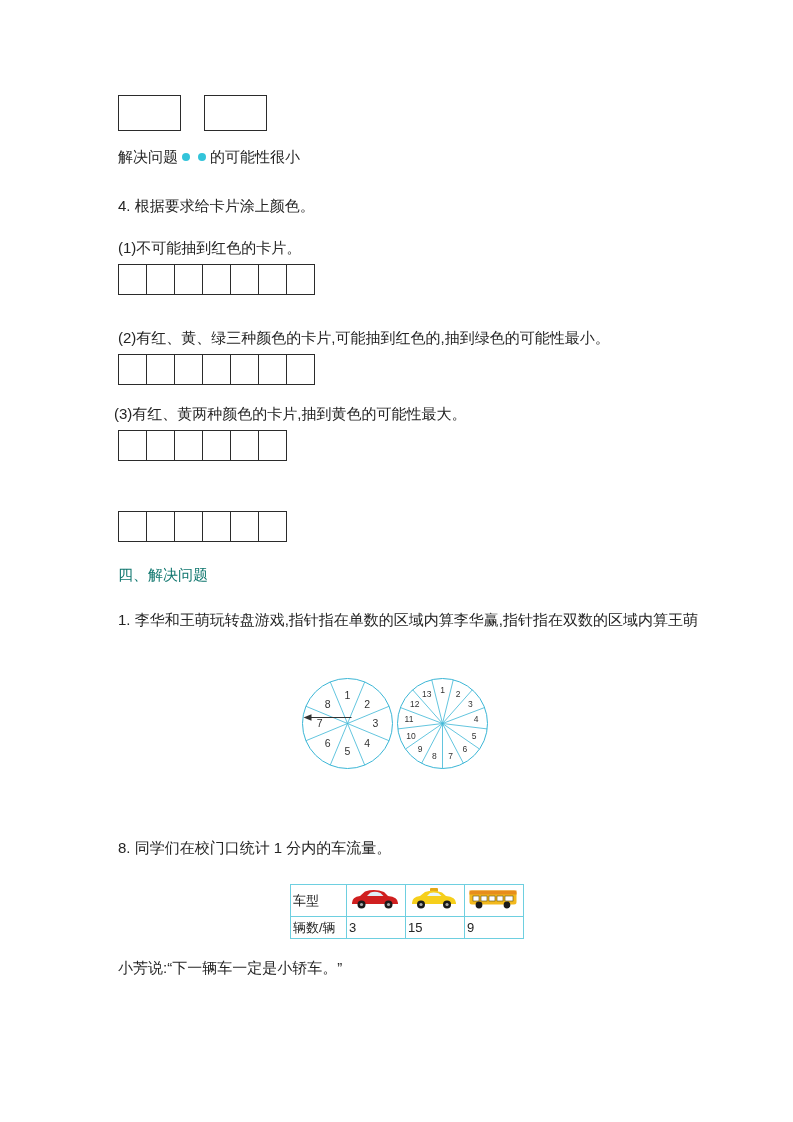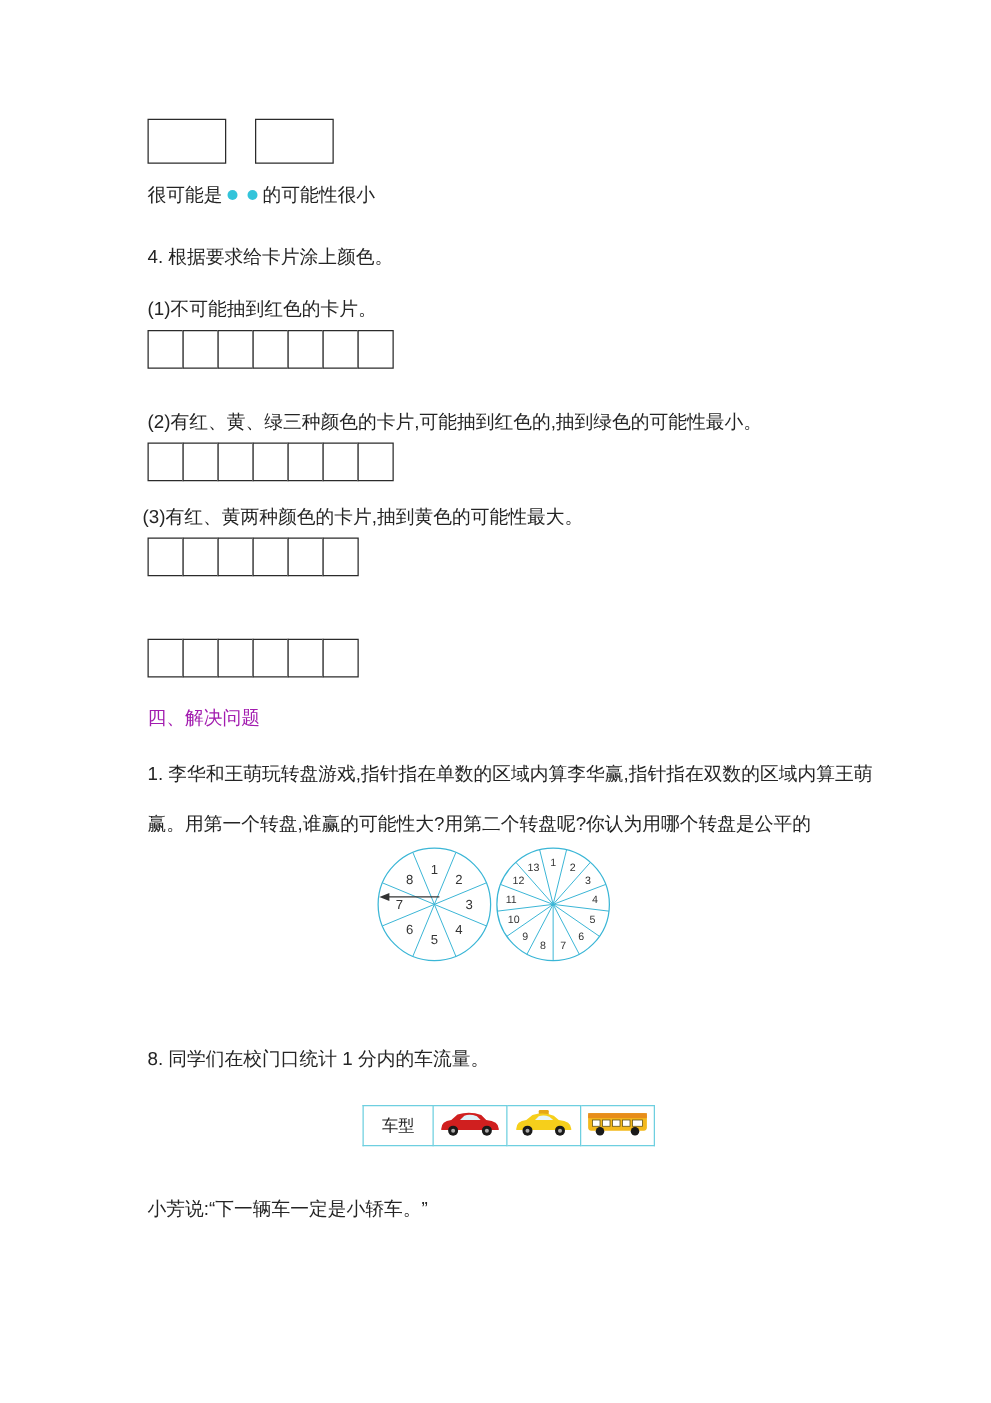--- a/index.html
+++ b/index.html
@@ -20,39 +20,39 @@
     width:29px; height:31px; border:1px solid #2b2b2b; background:#fff; margin-left:-1px;
   }
   .card-cell:first-child { margin-left:0; }
   .dot {
     display:inline-block; width:8px; height:8px; border-radius:50%;
     vertical-align:middle; margin:0 4px 2px 4px; background:#33c4da;
   }
   .section-title { font-size:15px; }
   table.traffic-table { border-collapse:collapse; table-layout:fixed; background:#fff; }
   table.traffic-table td {
-    border:1px solid #6ecfe0; text-align:center; vertical-align:middle;
+    border:1px solid #6ecfe0; text-align:left; vertical-align:middle;
     font-size:13px; color:#242424; padding:1px 2px; overflow:hidden;
   }
   td.vt-label { width:56px; }
   td.vt-cell  { width:59px; }
   tr.img-row td { height:32px; }
   tr.num-row td { height:22px; }
   .veh { display:inline-block; line-height:0; }
 </style>
 </head>
 <body>
 
 <div class="page">
 
   <div class="abs blank-box" style="left:118px;top:95px"></div>
   <div class="abs blank-box" style="left:204px;top:95px"></div>
 
   <div class="abs txt" style="left:118px;top:147px">
-    <span>很可能是</span><span class="dot" style="background: rgb(51, 196, 218);"></span><span class="dot" style="background: rgb(51, 196, 218);"></span><span>的可能性很小</span>
+    <span>解决问题</span><span class="dot" style="background: rgb(51, 196, 218);"></span><span class="dot" style="background: rgb(51, 196, 218);"></span><span>的可能性很小</span>
   </div>
 
   <div class="abs txt" style="left:118px;top:196px">4. 根据要求给卡片涂上颜色。</div>
 
   <div class="abs txt" style="left:118px;top:238px">(1)不可能抽到红色的卡片。</div>
   <div class="abs card-row" style="left:118px;top:264px">
       <div class="card-cell"></div>
       <div class="card-cell"></div>
       <div class="card-cell"></div>
       <div class="card-cell"></div>
@@ -84,24 +84,23 @@
 
   <div class="abs card-row" style="left:118px;top:511px">
       <div class="card-cell"></div>
       <div class="card-cell"></div>
       <div class="card-cell"></div>
       <div class="card-cell"></div>
       <div class="card-cell"></div>
       <div class="card-cell"></div>
     </div>
 
-  <div class="abs txt section-title" style="left: 118px; top: 565px; color: #a21caf;">四、解决问题</div>
+  <div class="abs txt section-title" style="left: 118px; top: 565px; color: #0f766e;">四、解决问题</div>
 
   <div class="abs txt" style="left:118px;top:610px">1. 李华和王萌玩转盘游戏,指针指在单数的区域内算李华赢,指针指在双数的区域内算王萌</div>
-  <div class="abs txt" style="left:118px;top:650px">赢。用第一个转盘,谁赢的可能性大?用第二个转盘呢?你认为用哪个转盘是公平的</div>
 
   <div class="abs" style="left:299px;top:675px"><svg width="97" height="97">
         <circle cx="48.5" cy="48.5" r="45" fill="none" stroke="#3bb6d6" stroke-width="1"></circle>
         <line x1="48.5" y1="48.5" x2="65.72" y2="6.93" stroke="#3bb6d6" stroke-width="0.8"></line>
         <text x="48.50" y="24.38" font-size="10.5" text-anchor="middle" fill="#333">1</text>
         <line x1="48.5" y1="48.5" x2="90.07" y2="31.28" stroke="#3bb6d6" stroke-width="0.8"></line>
         <text x="68.23" y="32.55" font-size="10.5" text-anchor="middle" fill="#333">2</text>
         <line x1="48.5" y1="48.5" x2="90.07" y2="65.72" stroke="#3bb6d6" stroke-width="0.8"></line>
         <text x="76.40" y="52.28" font-size="10.5" text-anchor="middle" fill="#333">3</text>
         <line x1="48.5" y1="48.5" x2="65.72" y2="90.07" stroke="#3bb6d6" stroke-width="0.8"></line>
@@ -181,18 +180,24 @@
                 <rect x="6" y="9" width="6" height="5" fill="#fff" stroke="#5a4a10" stroke-width="0.6"></rect>
                 <rect x="14" y="9" width="6" height="5" fill="#fff" stroke="#5a4a10" stroke-width="0.6"></rect>
                 <rect x="22" y="9" width="6" height="5" fill="#fff" stroke="#5a4a10" stroke-width="0.6"></rect>
                 <rect x="30" y="9" width="6" height="5" fill="#fff" stroke="#5a4a10" stroke-width="0.6"></rect>
                 <rect x="38" y="9" width="8" height="5" fill="#fff" stroke="#5a4a10" stroke-width="0.6"></rect>
                 <circle cx="12" cy="18" r="3.4" fill="#1a1a1a"></circle>
                 <circle cx="40" cy="18" r="3.4" fill="#1a1a1a"></circle>
               </svg></span>
       </td>
     </tr>
+    <tr class="num-row">
+      <td class="vt-label" style="border-color: rgb(110, 207, 224);">辆数/辆</td>
+      <td class="vt-cell" style="border-color: rgb(110, 207, 224);">3</td>
+      <td class="vt-cell" style="border-color: rgb(110, 207, 224);">15</td>
+      <td class="vt-cell" style="border-color: rgb(110, 207, 224);">9</td>
+    </tr>
   </tbody>
     </table>
 
   <div class="abs txt" style="left:118px;top:958px">小芳说:“下一辆车一定是小轿车。”</div>
 
 </div>
 
 </body></html>

